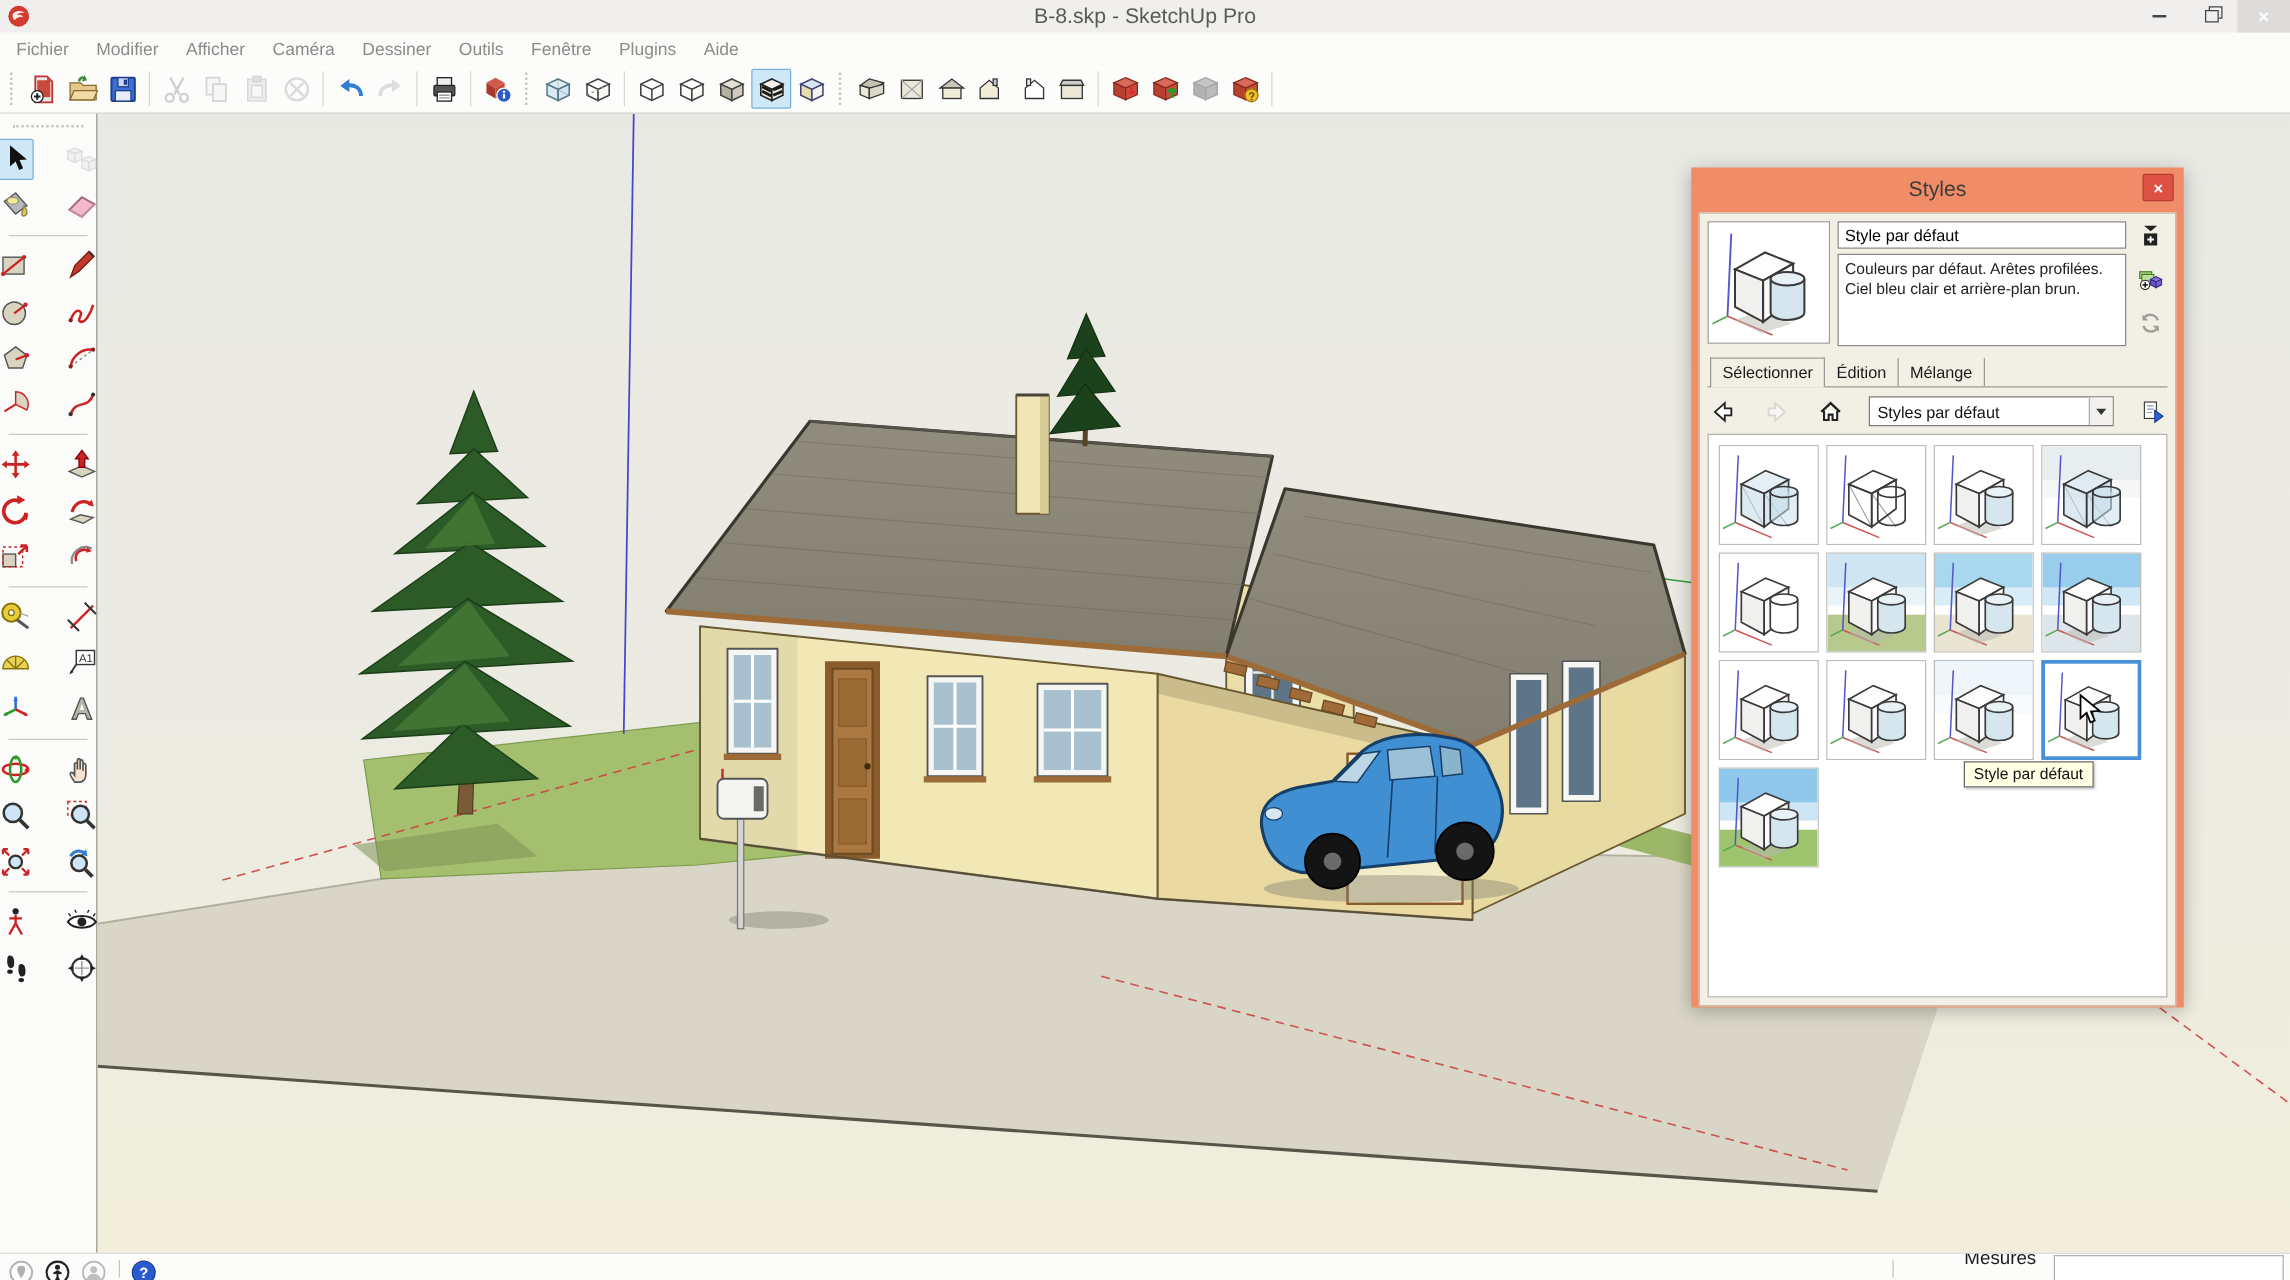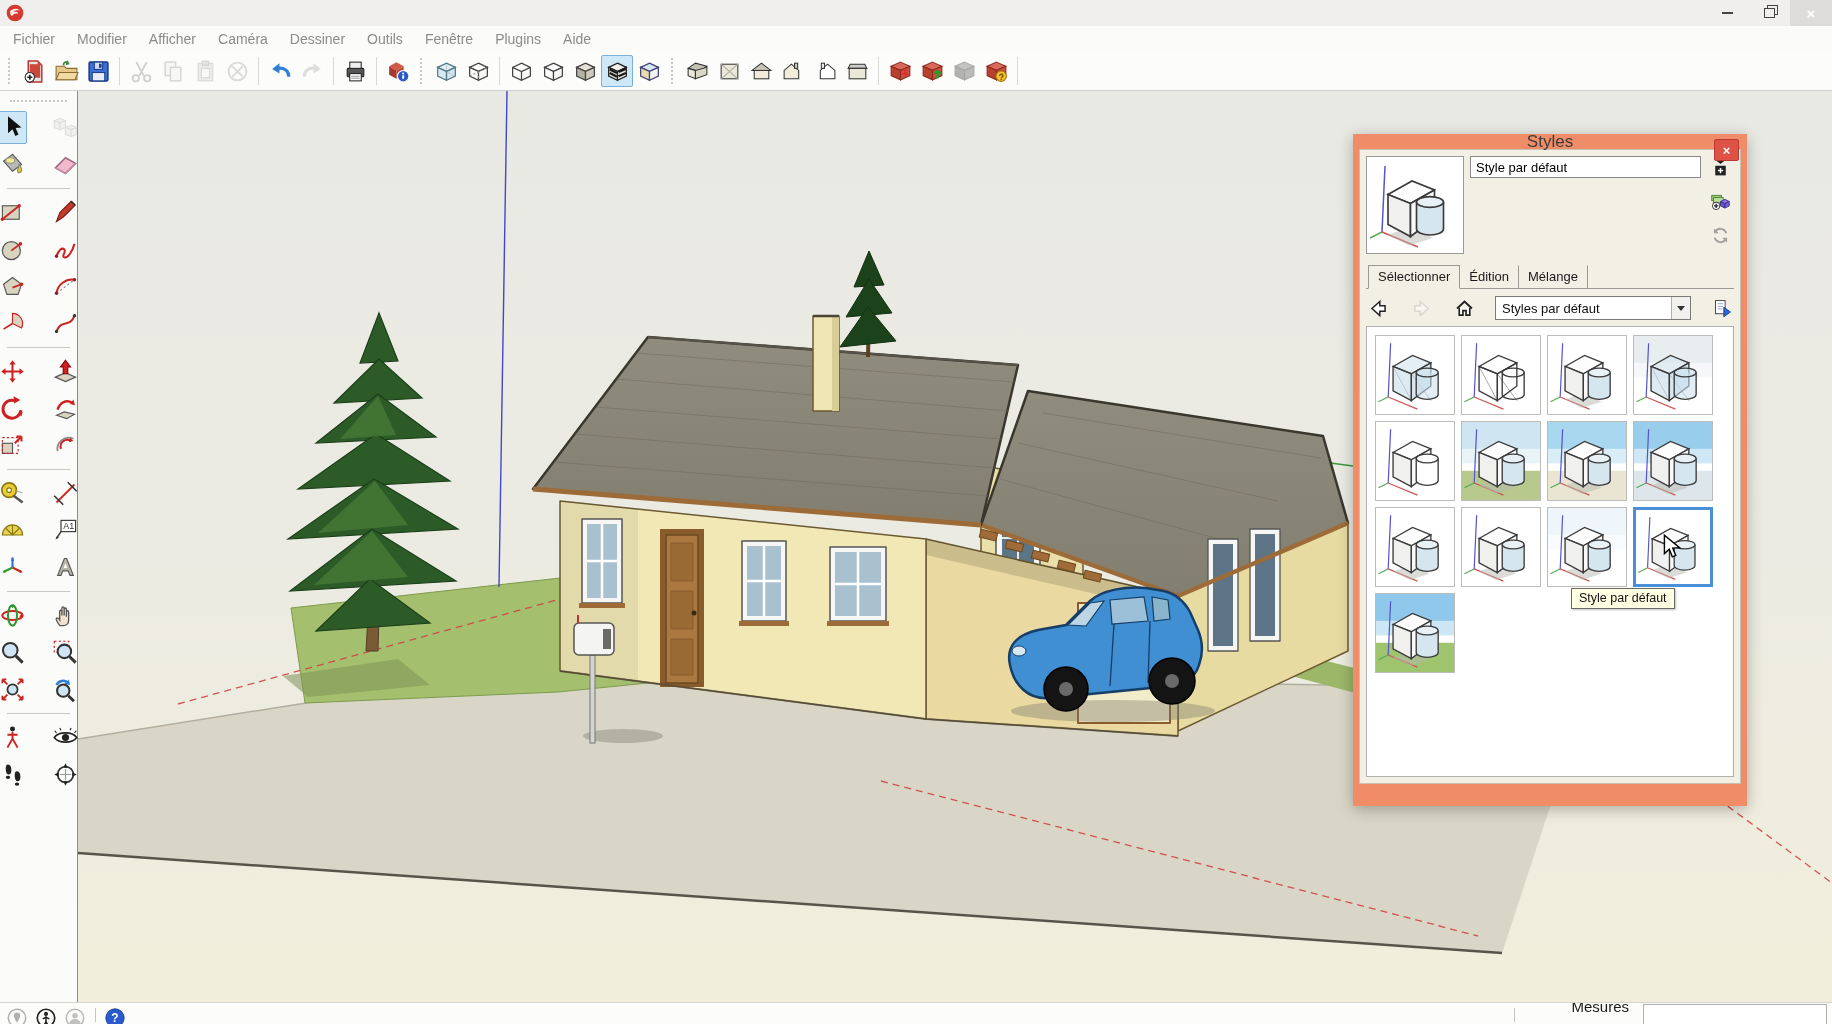--- a/index.html
+++ b/index.html
@@ -33,21 +33,21 @@
   .sb-sep{height:1px;background:#c8c8c4;margin:7px 7px;}
   .sb-row{display:flex;justify-content:center;gap:24px;margin:4px 0;}
   .tool{width:31px;height:31px;display:flex;align-items:center;justify-content:center;border:1px solid transparent;border-radius:2px;}
   .tool svg{width:27px;height:27px;}
   .tool.selected{background:#cfe8f8;border-color:#7ab0dc;}
   .viewport{flex:1;position:relative;overflow:hidden;}
   .viewport svg.scene{position:absolute;inset:0;}
   
   .sp{position:absolute;left:1353px;top:134px;width:394px;height:672px;background:#f08d68;
       padding:0 6px 6px 6px;box-sizing:border-box;box-shadow:0 3px 14px rgba(0,0,0,.28);z-index:10;}
-  .sp-header{height:15px;display:flex;align-items:center;justify-content:center;position:relative;
+  .sp-header{height:36px;display:flex;align-items:center;justify-content:center;position:relative;
       color:#3c3c3a;font-size:17px;}
   .sp-close{position:absolute;right:2px;top:5px;width:23px;height:20px;background:#dd5244;border:1px solid #b83a30;
       border-radius:2px;color:#fff;font-size:13px;font-weight:bold;display:flex;align-items:center;justify-content:center;}
   .sp-body{background:#f2efe4;height:calc(100% - 31px);border:1px solid #c8bfae;box-sizing:border-box;
       padding:6px;display:flex;flex-direction:column;}
   .sp-preview{display:flex;gap:6px;height:100px;}
   .sp-thumb{width:98px;height:98px;background:#fff;border:1px solid #999;box-sizing:border-box;flex:none;}
   .sp-fields{flex:1;display:flex;flex-direction:column;gap:4px;min-width:0;}
   .sp-name{height:22px;border:1px solid #8a8a86;background:#fff;font-size:13px;padding:1px 5px;
       font-family:"Liberation Sans",sans-serif;width:100%;box-sizing:border-box;}
@@ -85,20 +85,21 @@
       font-family:"Liberation Sans",sans-serif;font-size:13px;}
 </style>
 </head>
 <body>
 
 <div class="titlebar">
   <svg class="app-logo" viewBox="0 0 24 24">
     <circle cx="12" cy="12" r="10" fill="#d43b30"></circle>
     <path d="M6 10c3-4 9-4 12-1-4-1-7 0-8 2 3-1 6 0 6 2-3-1-6 0-7 2-1 1-3 0-3-5z" fill="#fff" opacity=".9"></path>
   </svg>
+  <div class="win-title">B-8.skp - SketchUp Pro</div>
   <div class="win-controls">
     <div class="win-btn">
         <div class="min-glyph"></div>
       </div>
     <div class="win-btn">
         <div class="rest-glyph"></div>
       </div>
     <div class="win-btn win-close">×</div>
   </div>
 </div>
@@ -794,20 +795,21 @@
             <path d="M10 50L2 54" stroke="#55aa55" stroke-width="1" fill="none"></path>
             <path d="M14 52l16-6 14 8-16 5z" fill="#b8b8b0" opacity=".5"></path>
             <path d="M14 25L30 16l15 6-16 9z" fill="#fdfdfd" stroke="#3a3a3a" stroke-width="1.1"></path>
             <path d="M14 25L29 31v22L14 45z" fill="#f0f0ee" stroke="#3a3a3a" stroke-width="1.1"></path>
             <path d="M45 22v19L29 53V31z" fill="#fafafa" stroke="#3a3a3a" stroke-width="1.1"></path>
             <path d="M33 30v18a9 4 0 0 0 18 0V30" fill="#d6e6ee" stroke="#3a3a3a" stroke-width="1.1"></path>
             <ellipse cx="42" cy="30" rx="9" ry="3.6" fill="#e8f1f5" stroke="#3a3a3a" stroke-width="1.1"></ellipse>
           </svg></div>
       <div class="sp-fields">
         <input class="sp-name" value="Style par défaut" style="">
+        <div class="sp-desc">Couleurs par défaut. Arêtes profilées. Ciel bleu clair et arrière-plan brun.</div>
       </div>
       <div class="sp-btns" id="sp-btns">
           <div><svg viewBox="0 0 24 24">
               <path d="M6 3h12l-6 5z" fill="#222"></path>
               <rect x="6" y="10" width="12" height="11" fill="#222"></rect>
               <path d="M12 12.5v6M9 15.5h6" stroke="#fff" stroke-width="1.7"></path>
             </svg></div>
           <div><svg viewBox="0 0 24 24">
               <rect x="2" y="5" width="11" height="6" fill="#9ad07a" stroke="#4a7a2a"></rect>
               <rect x="4" y="7.5" width="11" height="6" fill="#b8e09a" stroke="#4a7a2a"></rect>

